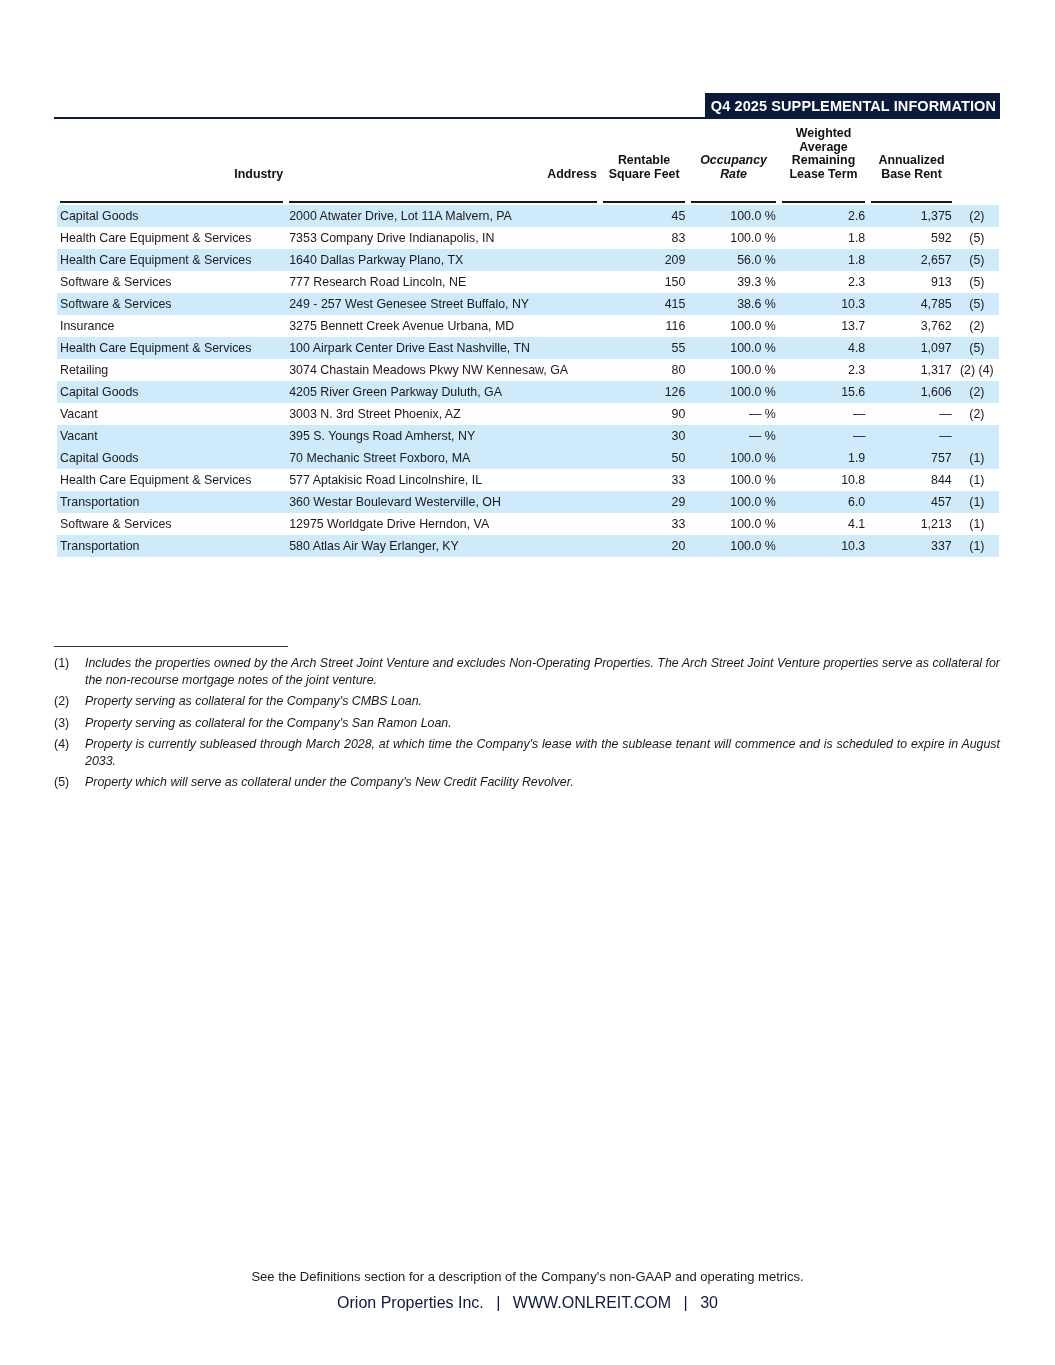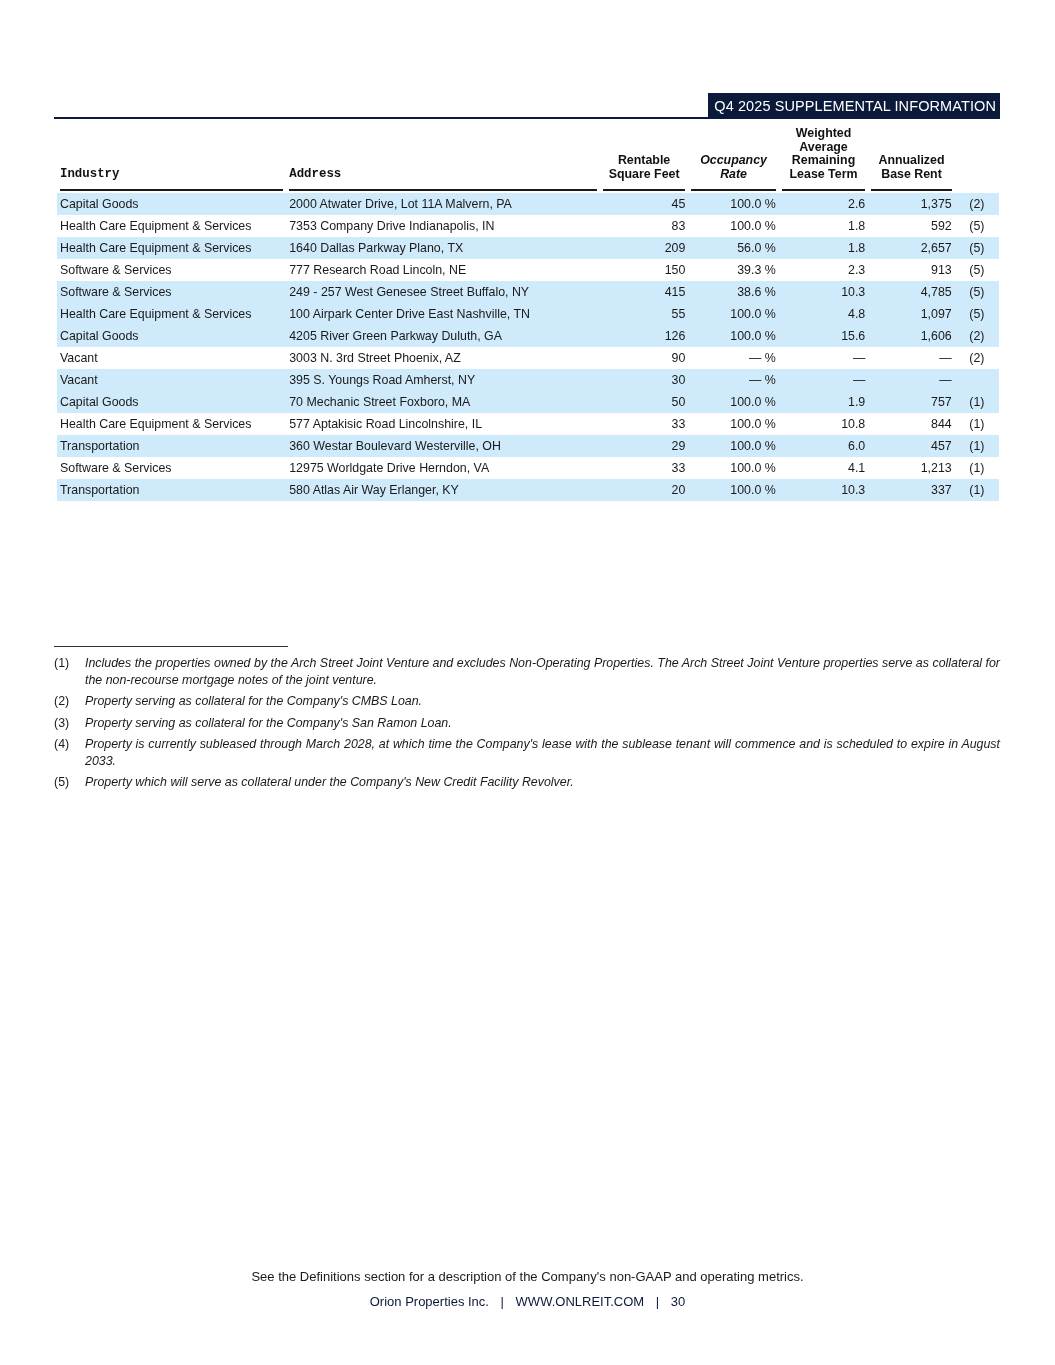--- a/index.html
+++ b/index.html
@@ -10,31 +10,32 @@
   .topbar {
     position: absolute; left: 54px; top: 93px; width: 946px; height: 26px;
   }
   .topbar .rule {
     position: absolute; left: 0; right: 0; bottom: 0; height: 2px; background: #0b1a3a;
   }
   .topbar .badge {
     position: absolute; right: 0; top: 0; height: 26px; line-height: 26px;
     background: #0b1a3a; color: #ffffff; font-size: 14.5px; padding: 0 4px 0 6px;
     letter-spacing: 0.1px;
+    font-weight: bold;
   }
   table.props {
     position: absolute; left: 57px; top: 127px; width: 942px;
     border-collapse: separate; border-spacing: 0; font-size: 12.4px;
   }
   table.props th {
     font-weight: bold; font-size: 12.4px; vertical-align: bottom; padding: 0 3px 2px 3px;
     line-height: 13.5px; color: #111;
   }
-  table.props th .ul { display: block; border-bottom: 2px solid #1a1a1a; padding-bottom: 8px; }
-  table.props th.left { text-align: left; font-family: Liberation Mono, monospace; }
+  table.props th .ul { display: block; border-bottom: 2px solid #1a1a1a; padding-bottom: 20px; }
+  table.props th.left { text-align: right; }
   table.props th.center { text-align: center; }
   table.props th.gap { padding: 0; }
   table.props th.gap .ul { border: none; }
   table.props td { height: 22px; padding: 0 3px; white-space: nowrap; }
   table.props tr.striped td { background: #cfeafb; }
   td.num { text-align: right; }
   td.note { text-align: center; }
   .col-ind { width: 222px; }
   .col-addr { width: 306px; }
   .col-sqft { width: 82px; }
@@ -50,21 +51,21 @@
   .footnotes {
     position: absolute; left: 54px; top: 655px; width: 946px; font-size: 12.4px; line-height: 16.5px;
   }
   .fn { display: flex; margin-bottom: 5px; }
   .fn .num { width: 31px; flex: none; }
   .fn .txt { flex: 1; text-align: justify; font-style: italic; }
   .footer {
     position: absolute; left: 0; width: 1055px; text-align: center;
   }
   .footer.l1 { top: 1269px; font-size: 13px; }
-  .footer.l2 { top: 1294px; font-size: 13px; color: #0b1a3a; }
+  .footer.l2 { top: 1294px; font-size: 16px; color: #0b1a3a; }
   .footer.l2 .sep { margin: 0 8px; }
 </style>
 </head>
 <body>
 
 <div class="topbar">
   <div class="rule"></div>
   <div class="badge">Q4 2025 SUPPLEMENTAL INFORMATION</div>
 </div>
 
@@ -133,28 +134,46 @@
       </tr>
       <tr class="striped">
         <td>Software &amp; Services</td>
         <td>249 - 257 West Genesee Street Buffalo, NY</td>
         <td class="num pad-r">415</td>
         <td class="num c-occ">38.6 %</td>
         <td class="num pad-r">10.3</td>
         <td class="num pad-r">4,785</td>
         <td class="note">(5)</td>
       </tr>
+      <tr>
+        <td>Insurance</td>
+        <td>3275 Bennett Creek Avenue Urbana, MD</td>
+        <td class="num pad-r">116</td>
+        <td class="num c-occ">100.0 %</td>
+        <td class="num pad-r">13.7</td>
+        <td class="num pad-r">3,762</td>
+        <td class="note">(2)</td>
+      </tr>
       <tr class="striped">
         <td>Health Care Equipment &amp; Services</td>
         <td>100 Airpark Center Drive East Nashville, TN</td>
         <td class="num pad-r">55</td>
         <td class="num c-occ">100.0 %</td>
         <td class="num pad-r">4.8</td>
         <td class="num pad-r">1,097</td>
         <td class="note">(5)</td>
+      </tr>
+      <tr>
+        <td>Retailing</td>
+        <td>3074 Chastain Meadows Pkwy NW Kennesaw, GA</td>
+        <td class="num pad-r">80</td>
+        <td class="num c-occ">100.0 %</td>
+        <td class="num pad-r">2.3</td>
+        <td class="num pad-r">1,317</td>
+        <td class="note">(2) (4)</td>
       </tr>
       <tr class="striped">
         <td>Capital Goods</td>
         <td>4205 River Green Parkway Duluth, GA</td>
         <td class="num pad-r">126</td>
         <td class="num c-occ">100.0 %</td>
         <td class="num pad-r">15.6</td>
         <td class="num pad-r">1,606</td>
         <td class="note">(2)</td>
       </tr>

